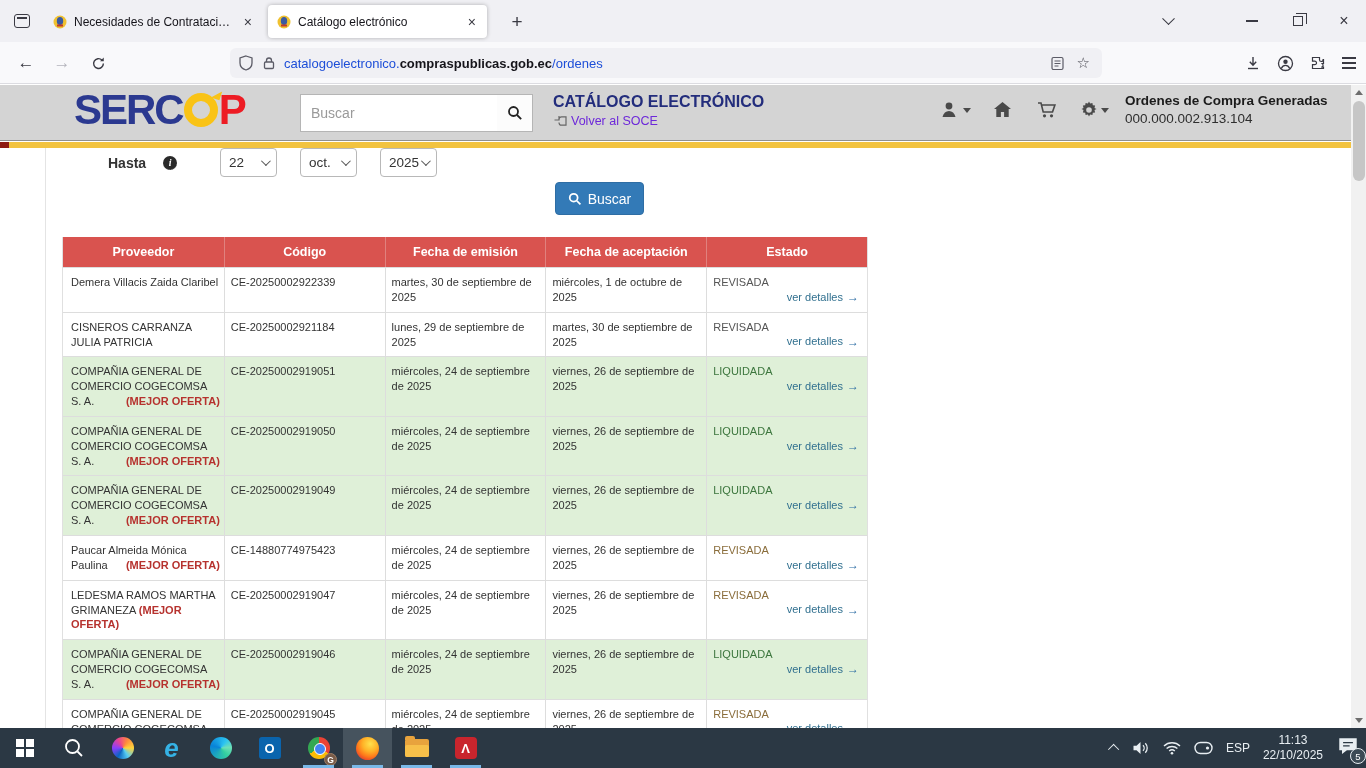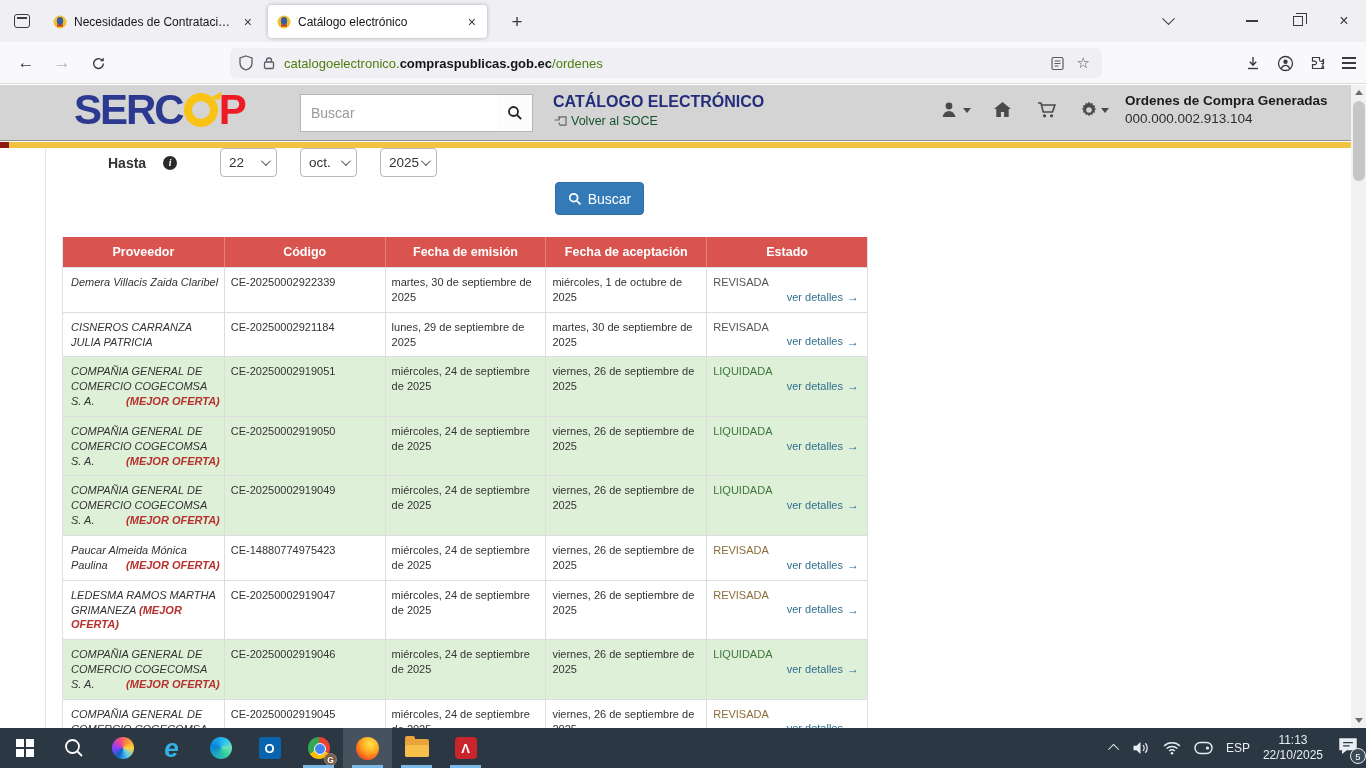--- a/index.html
+++ b/index.html
@@ -33,21 +33,21 @@
 
   
   .navbar{position:absolute;top:42px;left:0;right:0;height:42px;background:#f9f9fb;
           border-bottom:1px solid #dcdce1;}
   .navbtn{position:absolute;top:7px;width:28px;height:28px;display:flex;align-items:center;
           justify-content:center;font-size:17px;color:#3a3a43;border-radius:4px;}
   .navbtn.dim{color:#b4b4bc;}
   .urlbar{position:absolute;left:230px;top:6px;width:872px;height:30px;background:#f0f0f4;
           border-radius:6px;display:flex;align-items:center;padding:0 8px;}
   .urltext{font-size:13px;margin-left:8px;flex:1;white-space:nowrap;overflow:hidden;}
-  .url-dim{color:#4d7c0f;}
+  .url-dim{color:#1d4ed8;}
   .url-strong{color:#15141a;font-weight:bold;}
   .urlicons{display:flex;align-items:center;gap:12px;padding-right:4px;}
   .star{font-size:15px;color:#4a4a53;}
   .toolicons{position:absolute;right:10px;top:7px;display:flex;align-items:center;gap:16px;height:28px;}
   .burger{display:flex;flex-direction:column;gap:3.2px;}
   .burger i{width:14px;height:1.7px;background:#3a3a43;}
 
   
   .page{position:absolute;top:85px;left:0;right:0;bottom:40px;background:#fff;overflow:hidden;}
 
@@ -65,21 +65,21 @@
   .logo-o .tip{position:absolute;right:-3px;top:-3px;width:0;height:0;
         border-left:9px solid transparent;border-bottom:9px solid var(--c-sercop-yellow,#f9c316);
         transform:rotate(18deg);}
   .hsearch{position:absolute;left:300px;top:9px;width:198px;height:38px;border:1px solid #b5b5b5;
            background:#fff;font-size:14px;padding:0 10px;color:#333;outline:none;
            font-family:"Liberation Sans",sans-serif;}
   .hsearch::placeholder{color:#9a9a9a;}
   .hsearchbtn{position:absolute;left:497px;top:9px;width:36px;height:38px;background:#fcfcfc;
            border:1px solid #b5b5b5;border-left:none;display:flex;align-items:center;justify-content:center;}
   .htitle{position:absolute;left:553px;top:8px;font-size:16px;font-weight:bold;color:var(--c-navy,#232d7c);}
-  .hsub{position:absolute;left:553px;top:29px;font-size:12.5px;color:#14532d;display:flex;align-items:center;gap:4px;}
+  .hsub{position:absolute;left:553px;top:29px;font-size:12.5px;color:#6d28d9;display:flex;align-items:center;gap:4px;}
   .hicons{position:absolute;top:16px;display:flex;align-items:center;}
   .caret-dn{width:0;height:0;border-left:4px solid transparent;border-right:4px solid transparent;
             border-top:5px solid #4a4a4a;margin-left:3px;}
   .orders{position:absolute;left:1125px;top:8px;width:232px;color:#1b1b1b;}
   .orders .l1{font-size:13.5px;font-weight:bold;}
   .orders .l2{font-size:13.5px;margin-top:3px;color:#2e2e2e;}
 
   .content{position:absolute;top:63px;left:0;right:15px;bottom:0;background:#fff;}
   .vline{position:absolute;left:45px;top:0;bottom:0;width:1px;background:#e4e4e4;}
 
@@ -99,21 +99,21 @@
 
   
   .otable{position:absolute;left:62px;top:89px;width:806px;font-size:11px;color:#333;
           border-left:1px solid #e0e0e0;border-right:1px solid #e0e0e0;}
   .thead{display:flex;background:var(--c-header-red,#d9534f);color:#fff;font-weight:bold;font-size:12.5px;}
   .thead .th{width:20%;padding:8px 8px;border-left:1px solid #e0817e;text-align:center;}
   .thead .th:first-child{border-left:none;}
   .trow{display:flex;border-top:1px solid #ddd;background:#fff;}
   .trow.green{background:var(--c-green-row,#dff0d8);}
   .td{width:20%;padding:7px 4px 7px 6px;border-left:1px solid #ddd;line-height:1.35;}
-  .td:first-child{border-left:none;padding-left:8px;font-style:italic;}
+  .td:first-child{border-left:none;padding-left:8px;}
   .td.estado{position:relative;}
   .mo{color:var(--c-mo-red,#b6322e);font-weight:bold;}
   .mo.mo-right{float:right;}
   .st{display:block;}
   .st-gray{color:#555;}
   .st-brown{color:var(--c-revisada,#8a6d3b);}
   .st-green{color:var(--c-liquidada,#3c763d);}
   .vdet{position:absolute;right:8px;top:21px;font-size:11px;color:var(--c-link,#31708f);
         display:flex;align-items:center;gap:4px;white-space:nowrap;}
   .vdet .arr{color:#2b6ca3;font-weight:bold;font-size:12px;}

